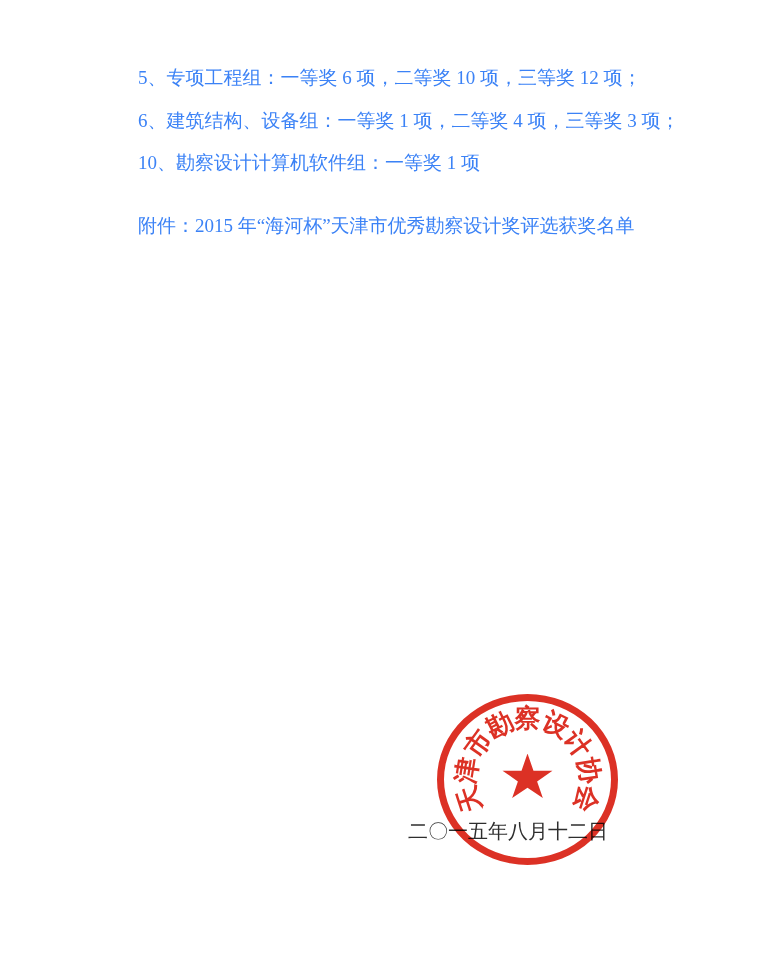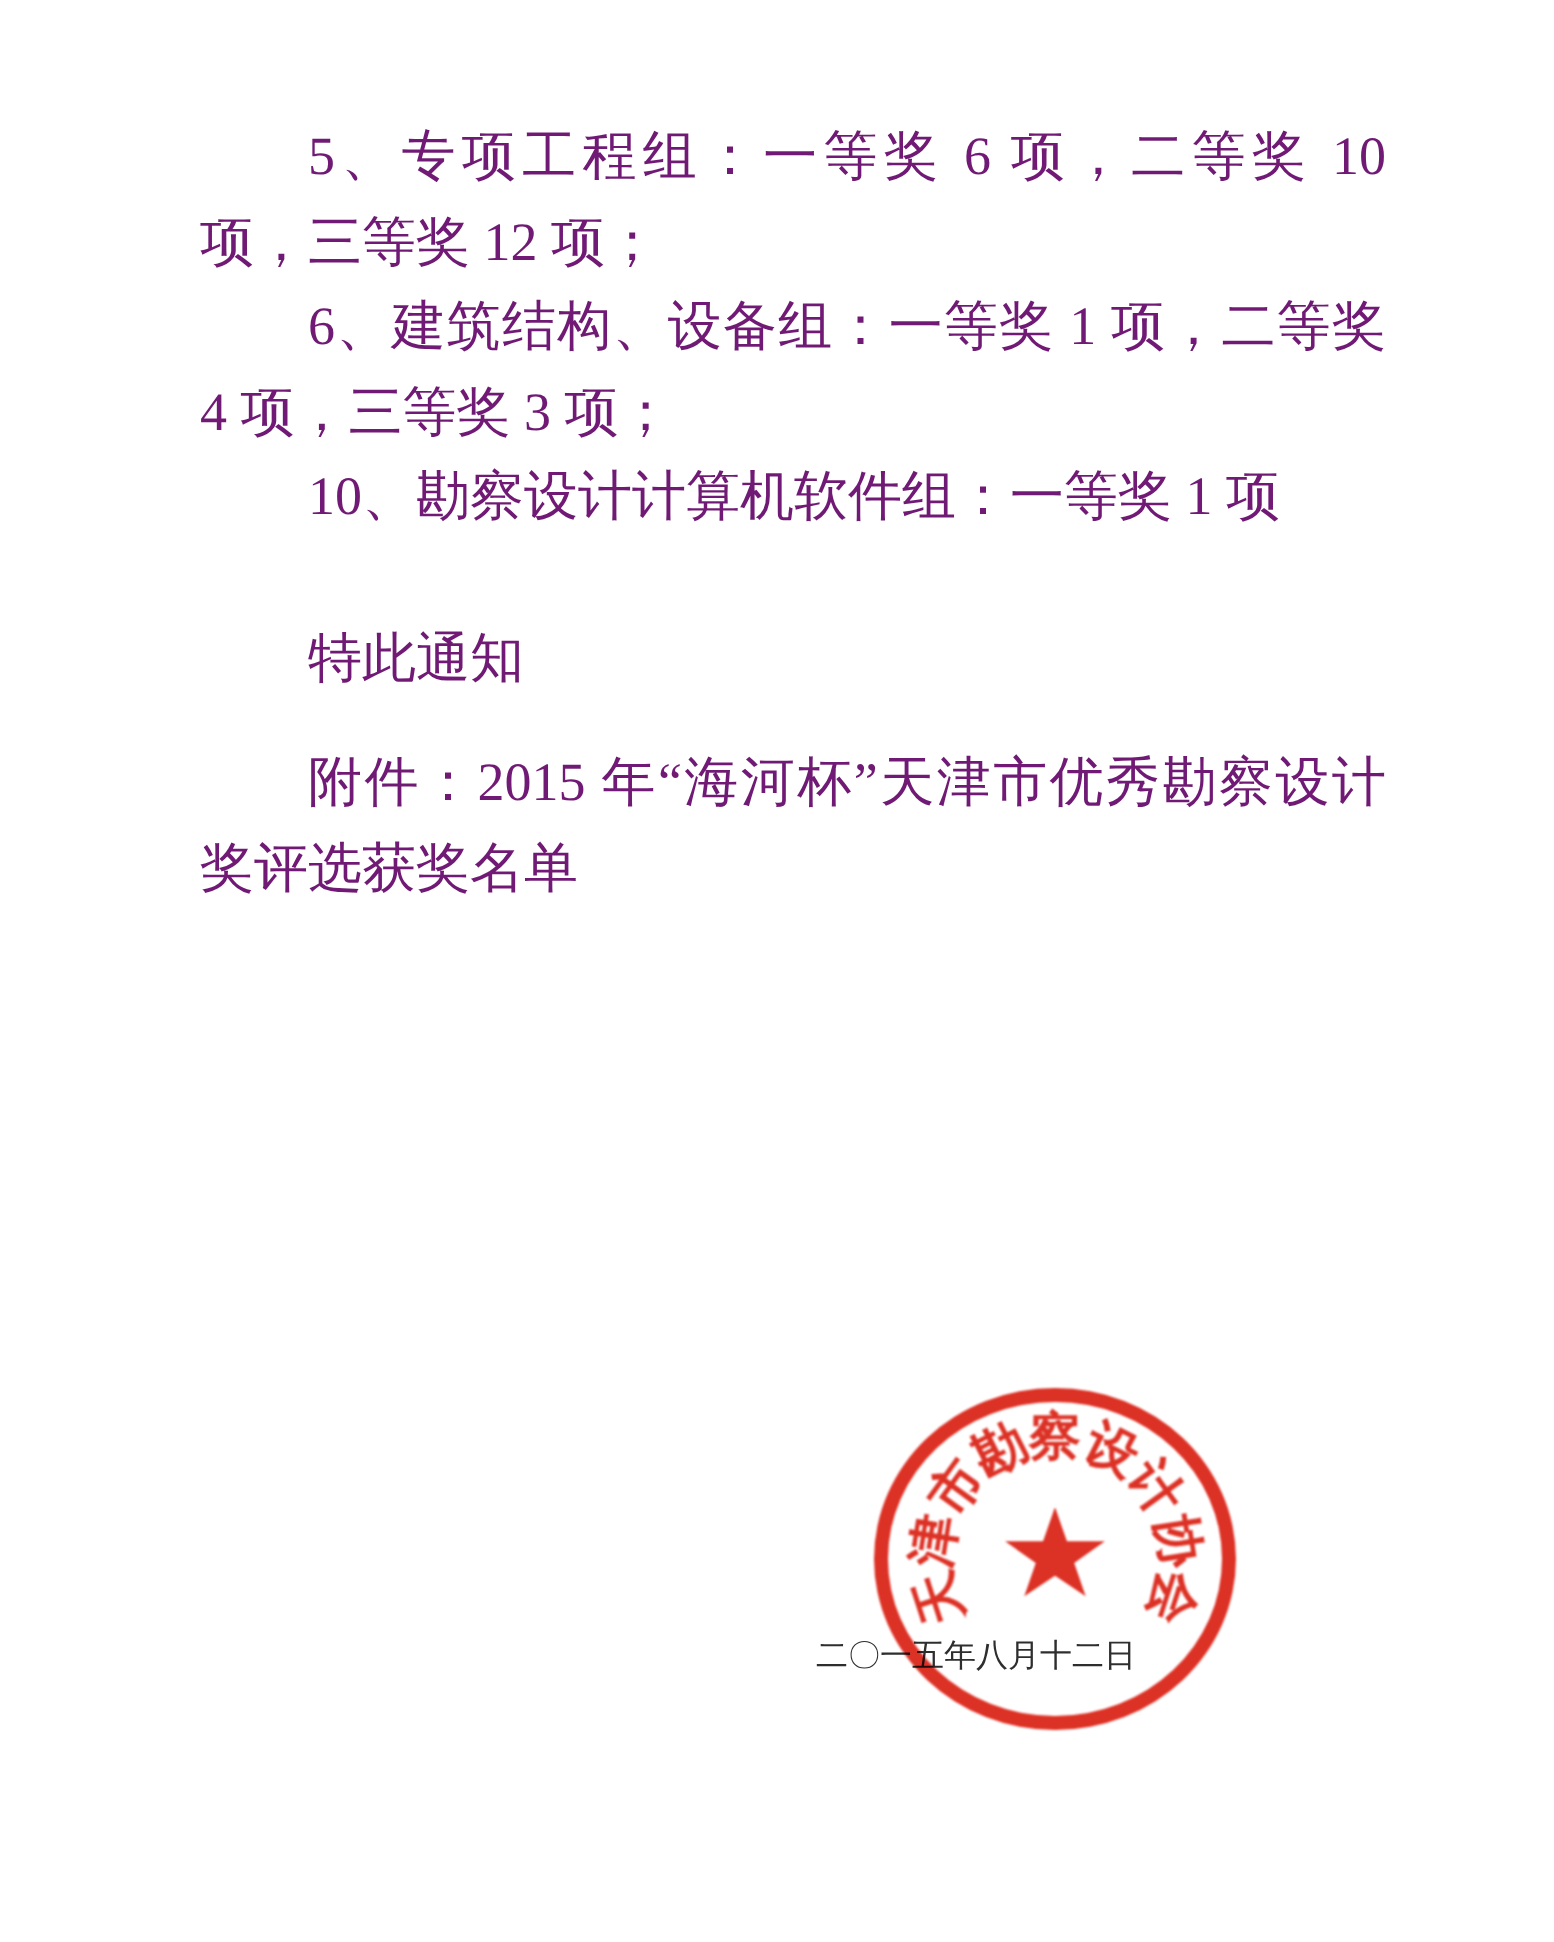--- a/index.html
+++ b/index.html
@@ -11,34 +11,34 @@
   }
   .page {
     position: relative;
     width: 777px; height: 971px;
     background: #ffffff;
   }
   .doc {
     position: absolute;
     left: 100px; top: 57px;
     width: 593px;
-    font-size: 27px;
+    font-size: 19px;
     line-height: 42.5px;
-    color: #701a75;
+    color: #3b82f6;
     text-align: justify;
   }
   .doc p { text-indent: 2em; }
   .doc p.closing { margin-top: 38px; }
   .doc p.attachment { margin-top: 20px; }
 
   
   .doc-date {
     position: absolute;
     left: 408px; top: 818px;
-    font-size: 16px;
+    font-size: 20px;
     letter-spacing: 0px;
     color: #2e2e2e;
     z-index: 1;
     white-space: nowrap;
   }
 
   
   .stamp {
     position: absolute;
     left: 437px; top: 694px;
@@ -78,21 +78,20 @@
 </style>
 </head>
 <body>
 
 <div class="page">
 
   <div class="doc">
     <p>5、专项工程组：一等奖 6 项，二等奖 10 项，三等奖 12 项；</p>
     <p>6、建筑结构、设备组：一等奖 1 项，二等奖 4 项，三等奖 3 项；</p>
     <p>10、勘察设计计算机软件组：一等奖 1 项</p>
-    <p class="closing">特此通知</p>
     <p class="attachment">附件：2015 年“海河杯”天津市优秀勘察设计奖评选获奖名单</p>
   </div>
 
   <div class="doc-date">二〇一五年八月十二日</div>
 
   <div class="stamp">
     <div class="ring"></div>
     <div class="star"></div>
     <div class="arc" id="seal-arc">
         <span style="transform: rotate(-108deg) translateY(-61px);">天</span>

